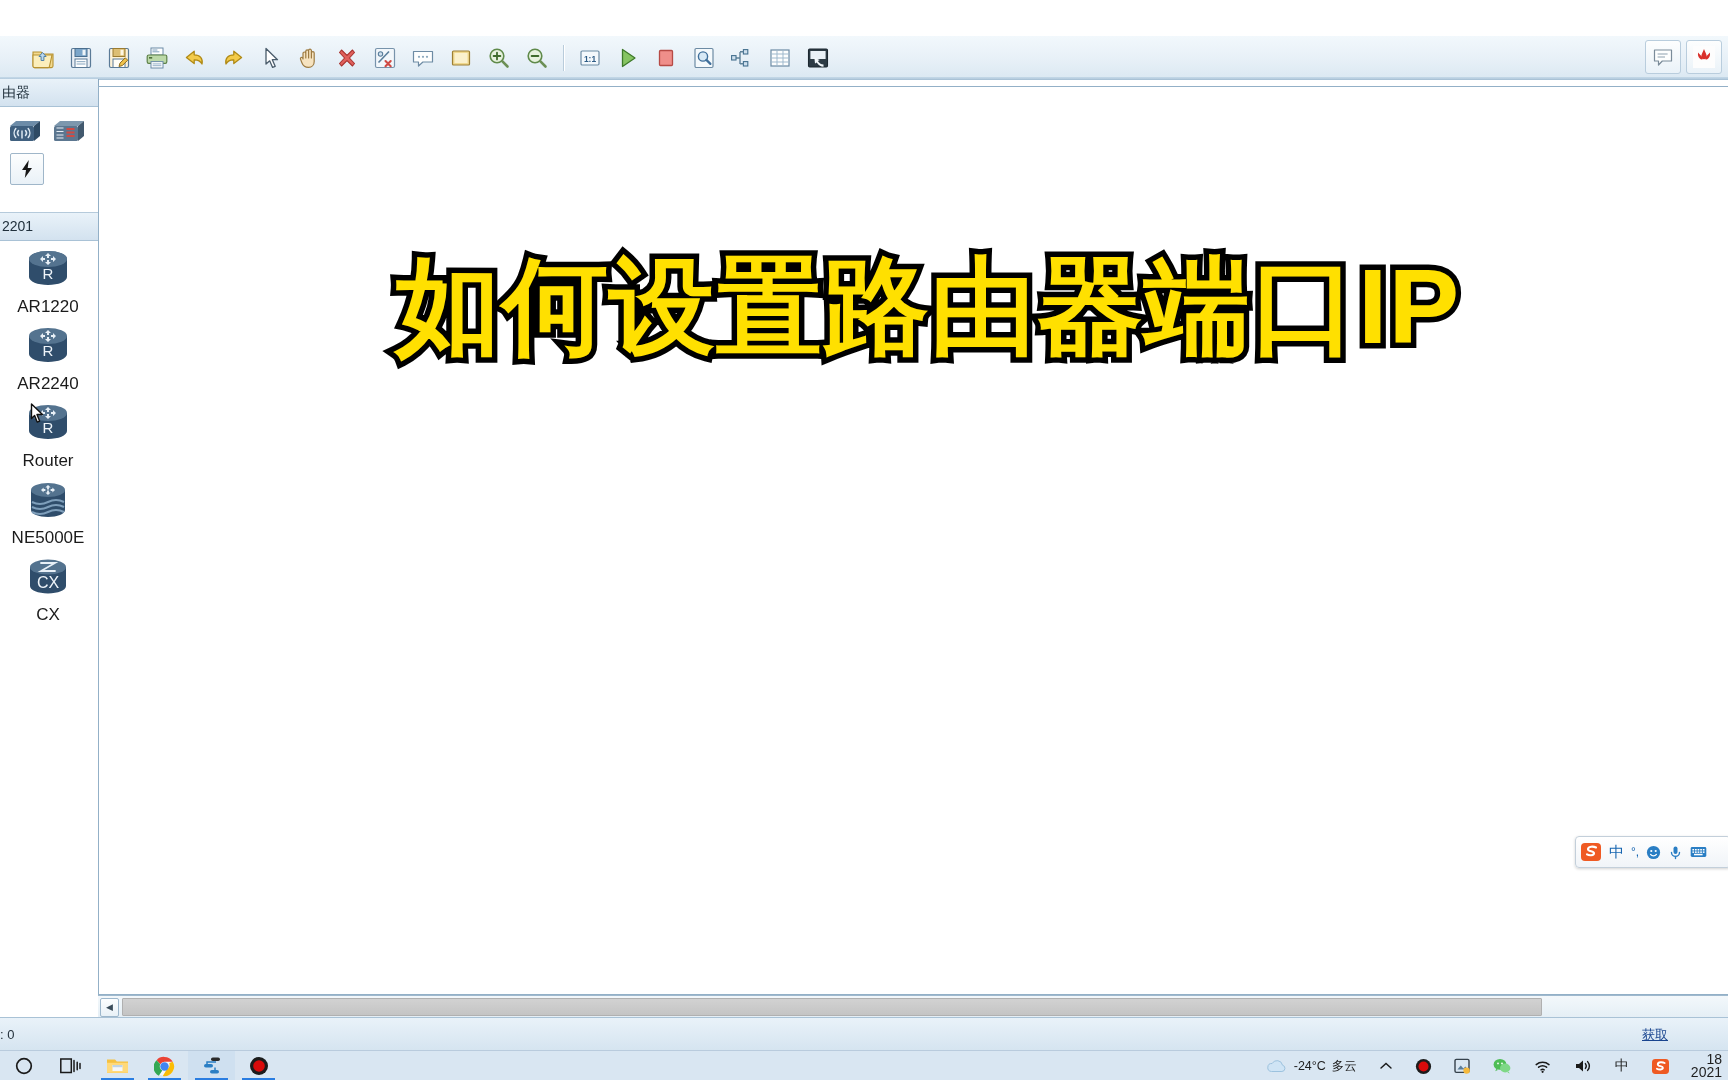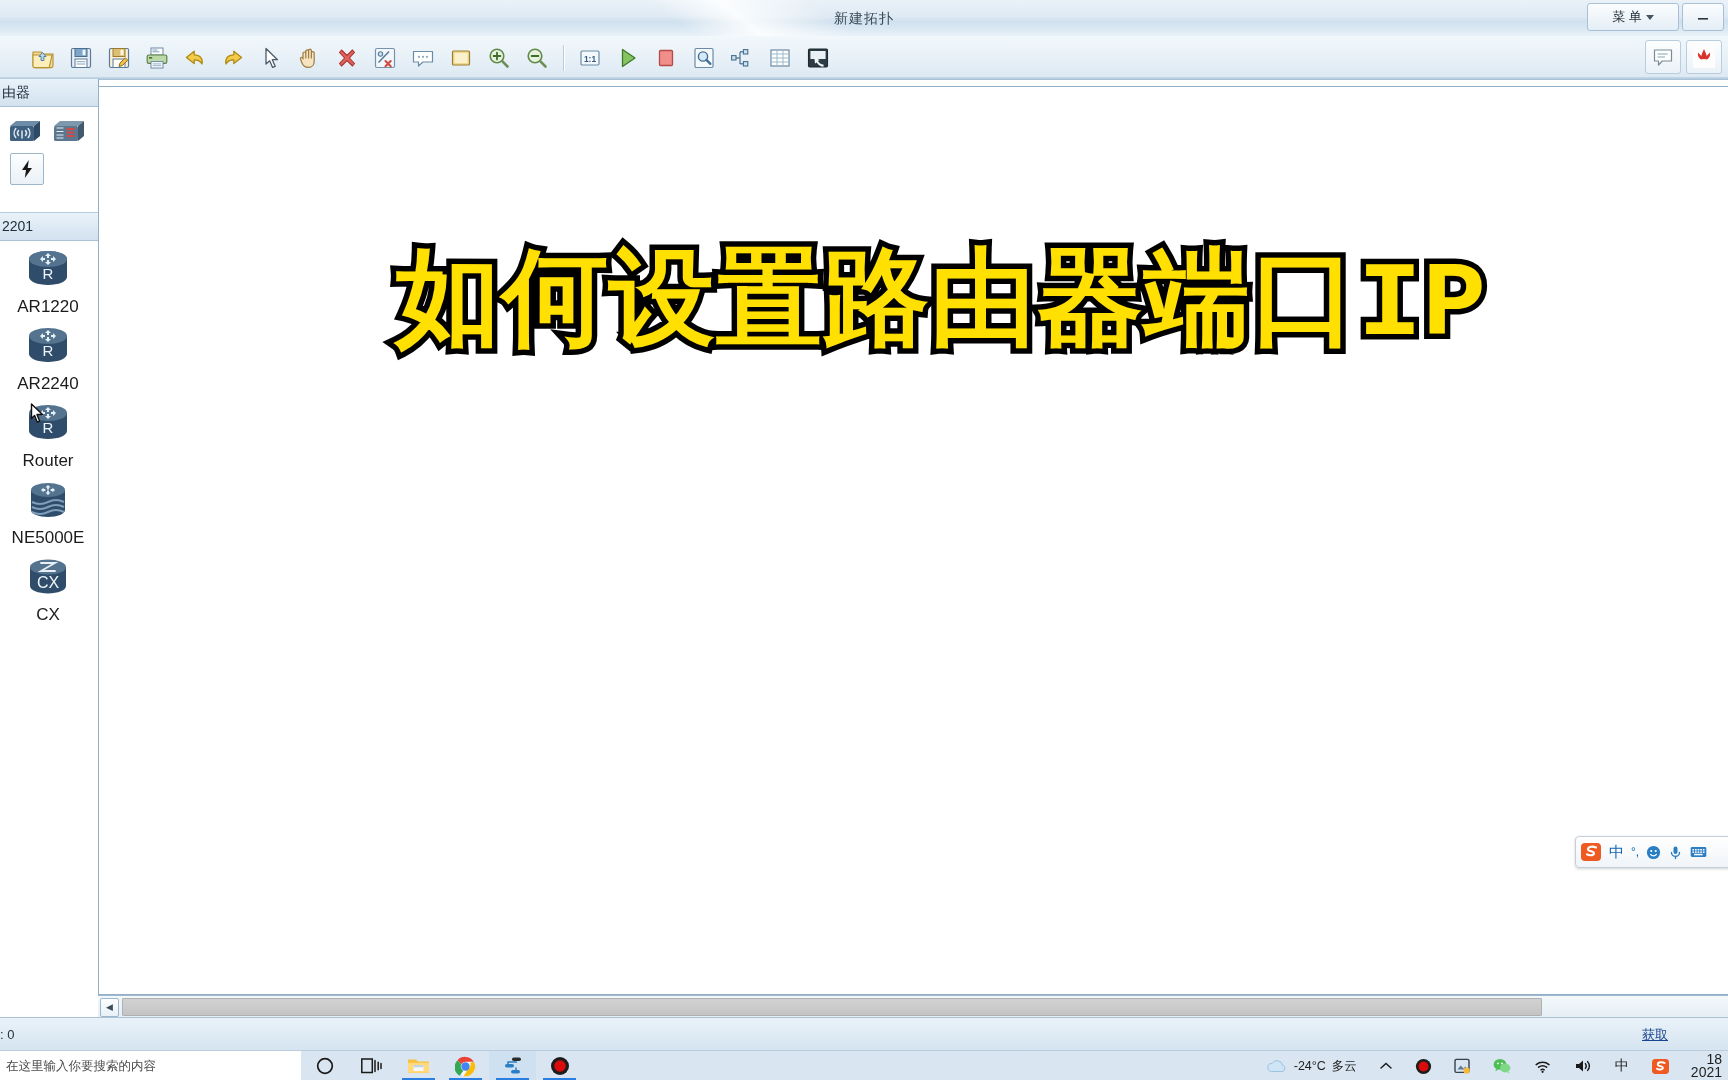--- a/index.html
+++ b/index.html
@@ -103,21 +103,21 @@
     position:absolute;left:98px;top:86px;width:1630px;height:909px;
     background:#ffffff;
     border:1px solid #93b0c7;
     border-right:none;
     box-sizing:border-box;
   }
   .canvas{position:absolute;inset:0;background:#fff;overflow:hidden;}
 
   .overlay-title{
     position:absolute;left:296px;top:160px;
-    font-family:Liberation Mono, monospace;
+    font-family:Liberation Sans, sans-serif;
     font-size:106px;font-weight:bold;line-height:1.12;
     color:#FFE000;
     letter-spacing:1px;
     white-space:nowrap;
     -webkit-text-stroke:11px #000;
     paint-order:stroke fill;
     text-shadow:
       0 0 0 #000;
   }
 
@@ -184,34 +184,20 @@
   .tray-clock{font-size:14px;line-height:13px;text-align:right;padding:0 6px 0 4px;color:#1e1e1e;}
 
   
   svg{display:block;}
 </style>
 </head>
 <body>
 
 <div class="app">
 
-  <div class="titlebar">
-    <div class="win-title">新建拓扑</div>
-    <div class="tb-right">
-      <div class="menu-btn">
-        <span>菜 单</span>
-        <span class="caret-dn"></span>
-      </div>
-      <div class="winbtn">
-        <svg width="14" height="14" viewBox="0 0 14 14">
-            <rect x="2" y="8" width="10" height="1.6" fill="#2a3840"></rect>
-          </svg>
-      </div>
-    </div>
-  </div>
 
   <div class="toolbar">
     <div class="tbgroup" style="left:24px;">
 
       <div class="tbtn" title="open">
         <svg width="26" height="26" viewBox="0 0 26 26">
           <path d="M3 7h8l2 2h10v12a1.6 1.6 0 0 1-1.6 1.6H4.6A1.6 1.6 0 0 1 3 21z" fill="#f2d98e" stroke="#b79231" stroke-width="1.1"></path>
           <path d="M3 10h19l-2.6 11.6a1.4 1.4 0 0 1-1.4 1H4.4a1.4 1.4 0 0 1-1.4-1.3z" fill="#fbeebb" stroke="#b79231" stroke-width="1.1"></path>
           <path d="M12.5 7.5l3.6 4h-2.2v4h-2.8v-4H9z" fill="#bcd9ef" stroke="#4e7fa8" stroke-width="1"></path>
         </svg>
@@ -582,23 +568,20 @@
     <div class="hs-btn">◀</div>
     <div class="hs-thumb"></div>
   </div>
 
   <div class="statusbar">
     <div class="status-left">: 0</div>
     <div class="status-right">获取</div>
   </div>
 
   <div class="taskbar">
-    <div class="tb-search">
-      <span>在这里输入你要搜索的内容</span>
-    </div>
 
     <div class="tb-icons">
       <div class="tb-ico">
         <svg width="20" height="20" viewBox="0 0 20 20">
             <circle cx="10" cy="10" r="7.3" fill="none" stroke="#1a1a1a" stroke-width="1.7"></circle>
           </svg>
       </div>
       <div class="tb-ico">
         <svg width="22" height="18" viewBox="0 0 22 18">
           <rect x="0.8" y="2" width="10.5" height="13.5" fill="none" stroke="#1a1a1a" stroke-width="1.5"></rect>

